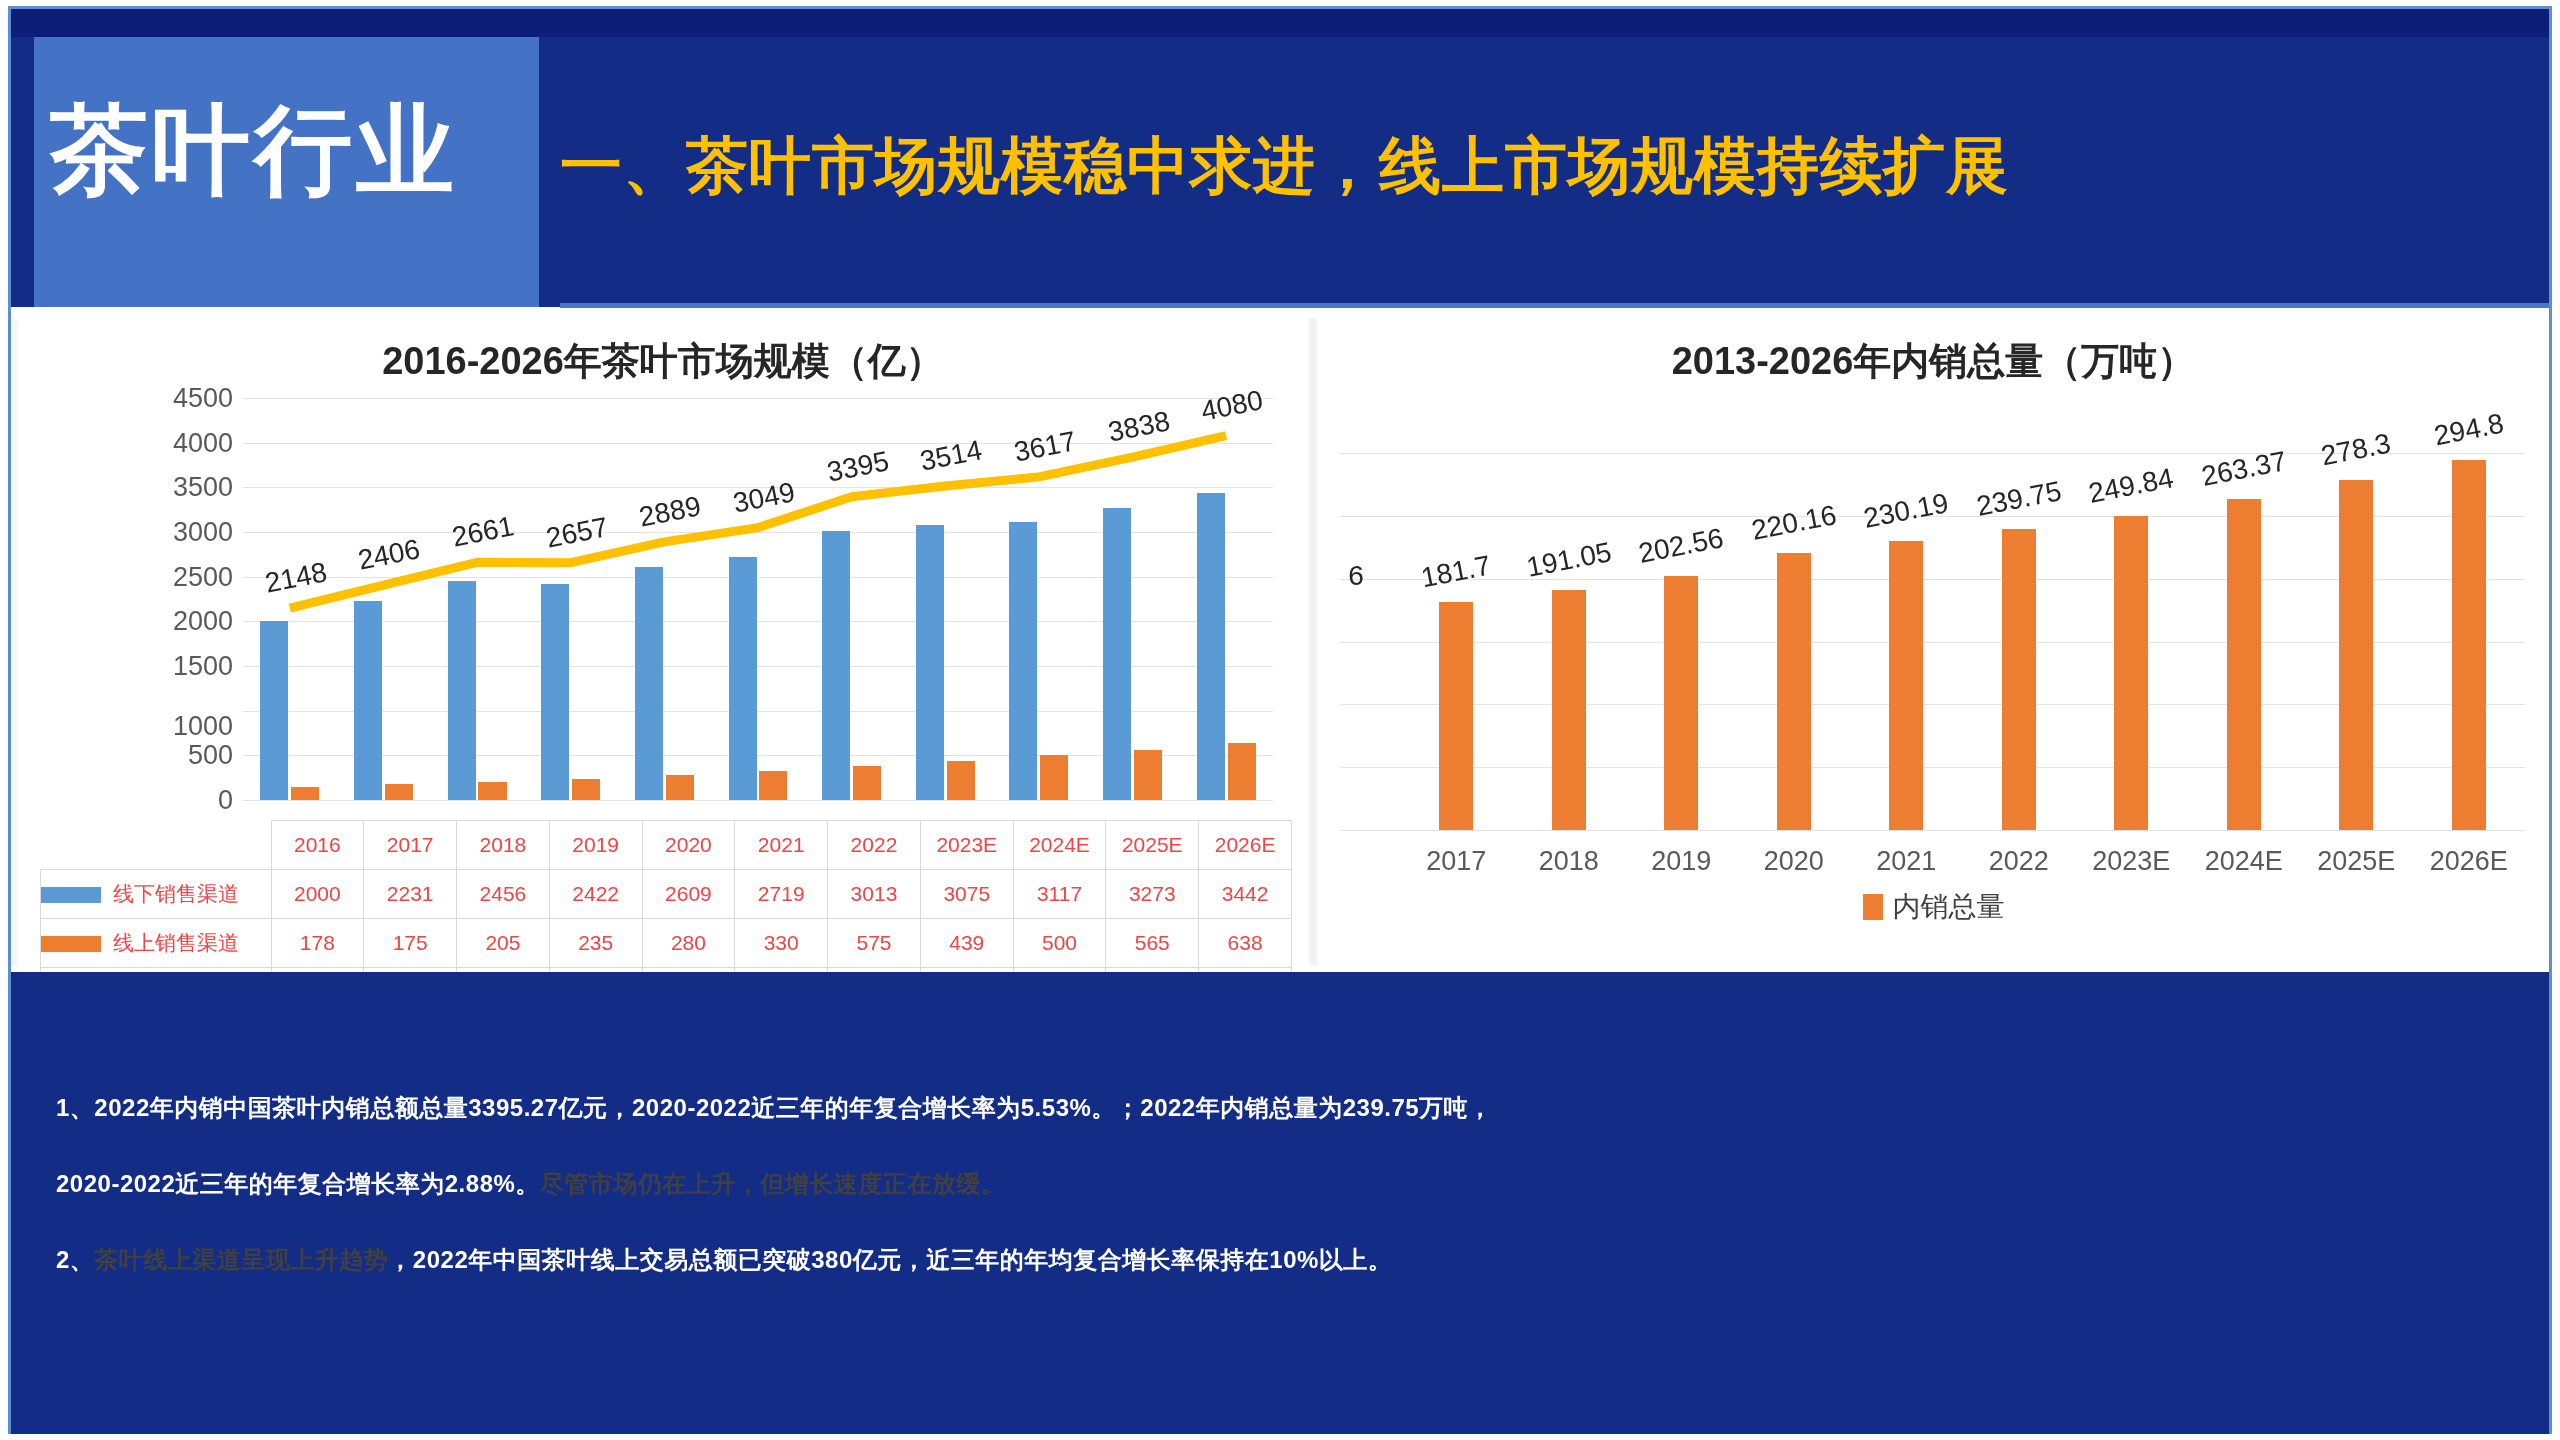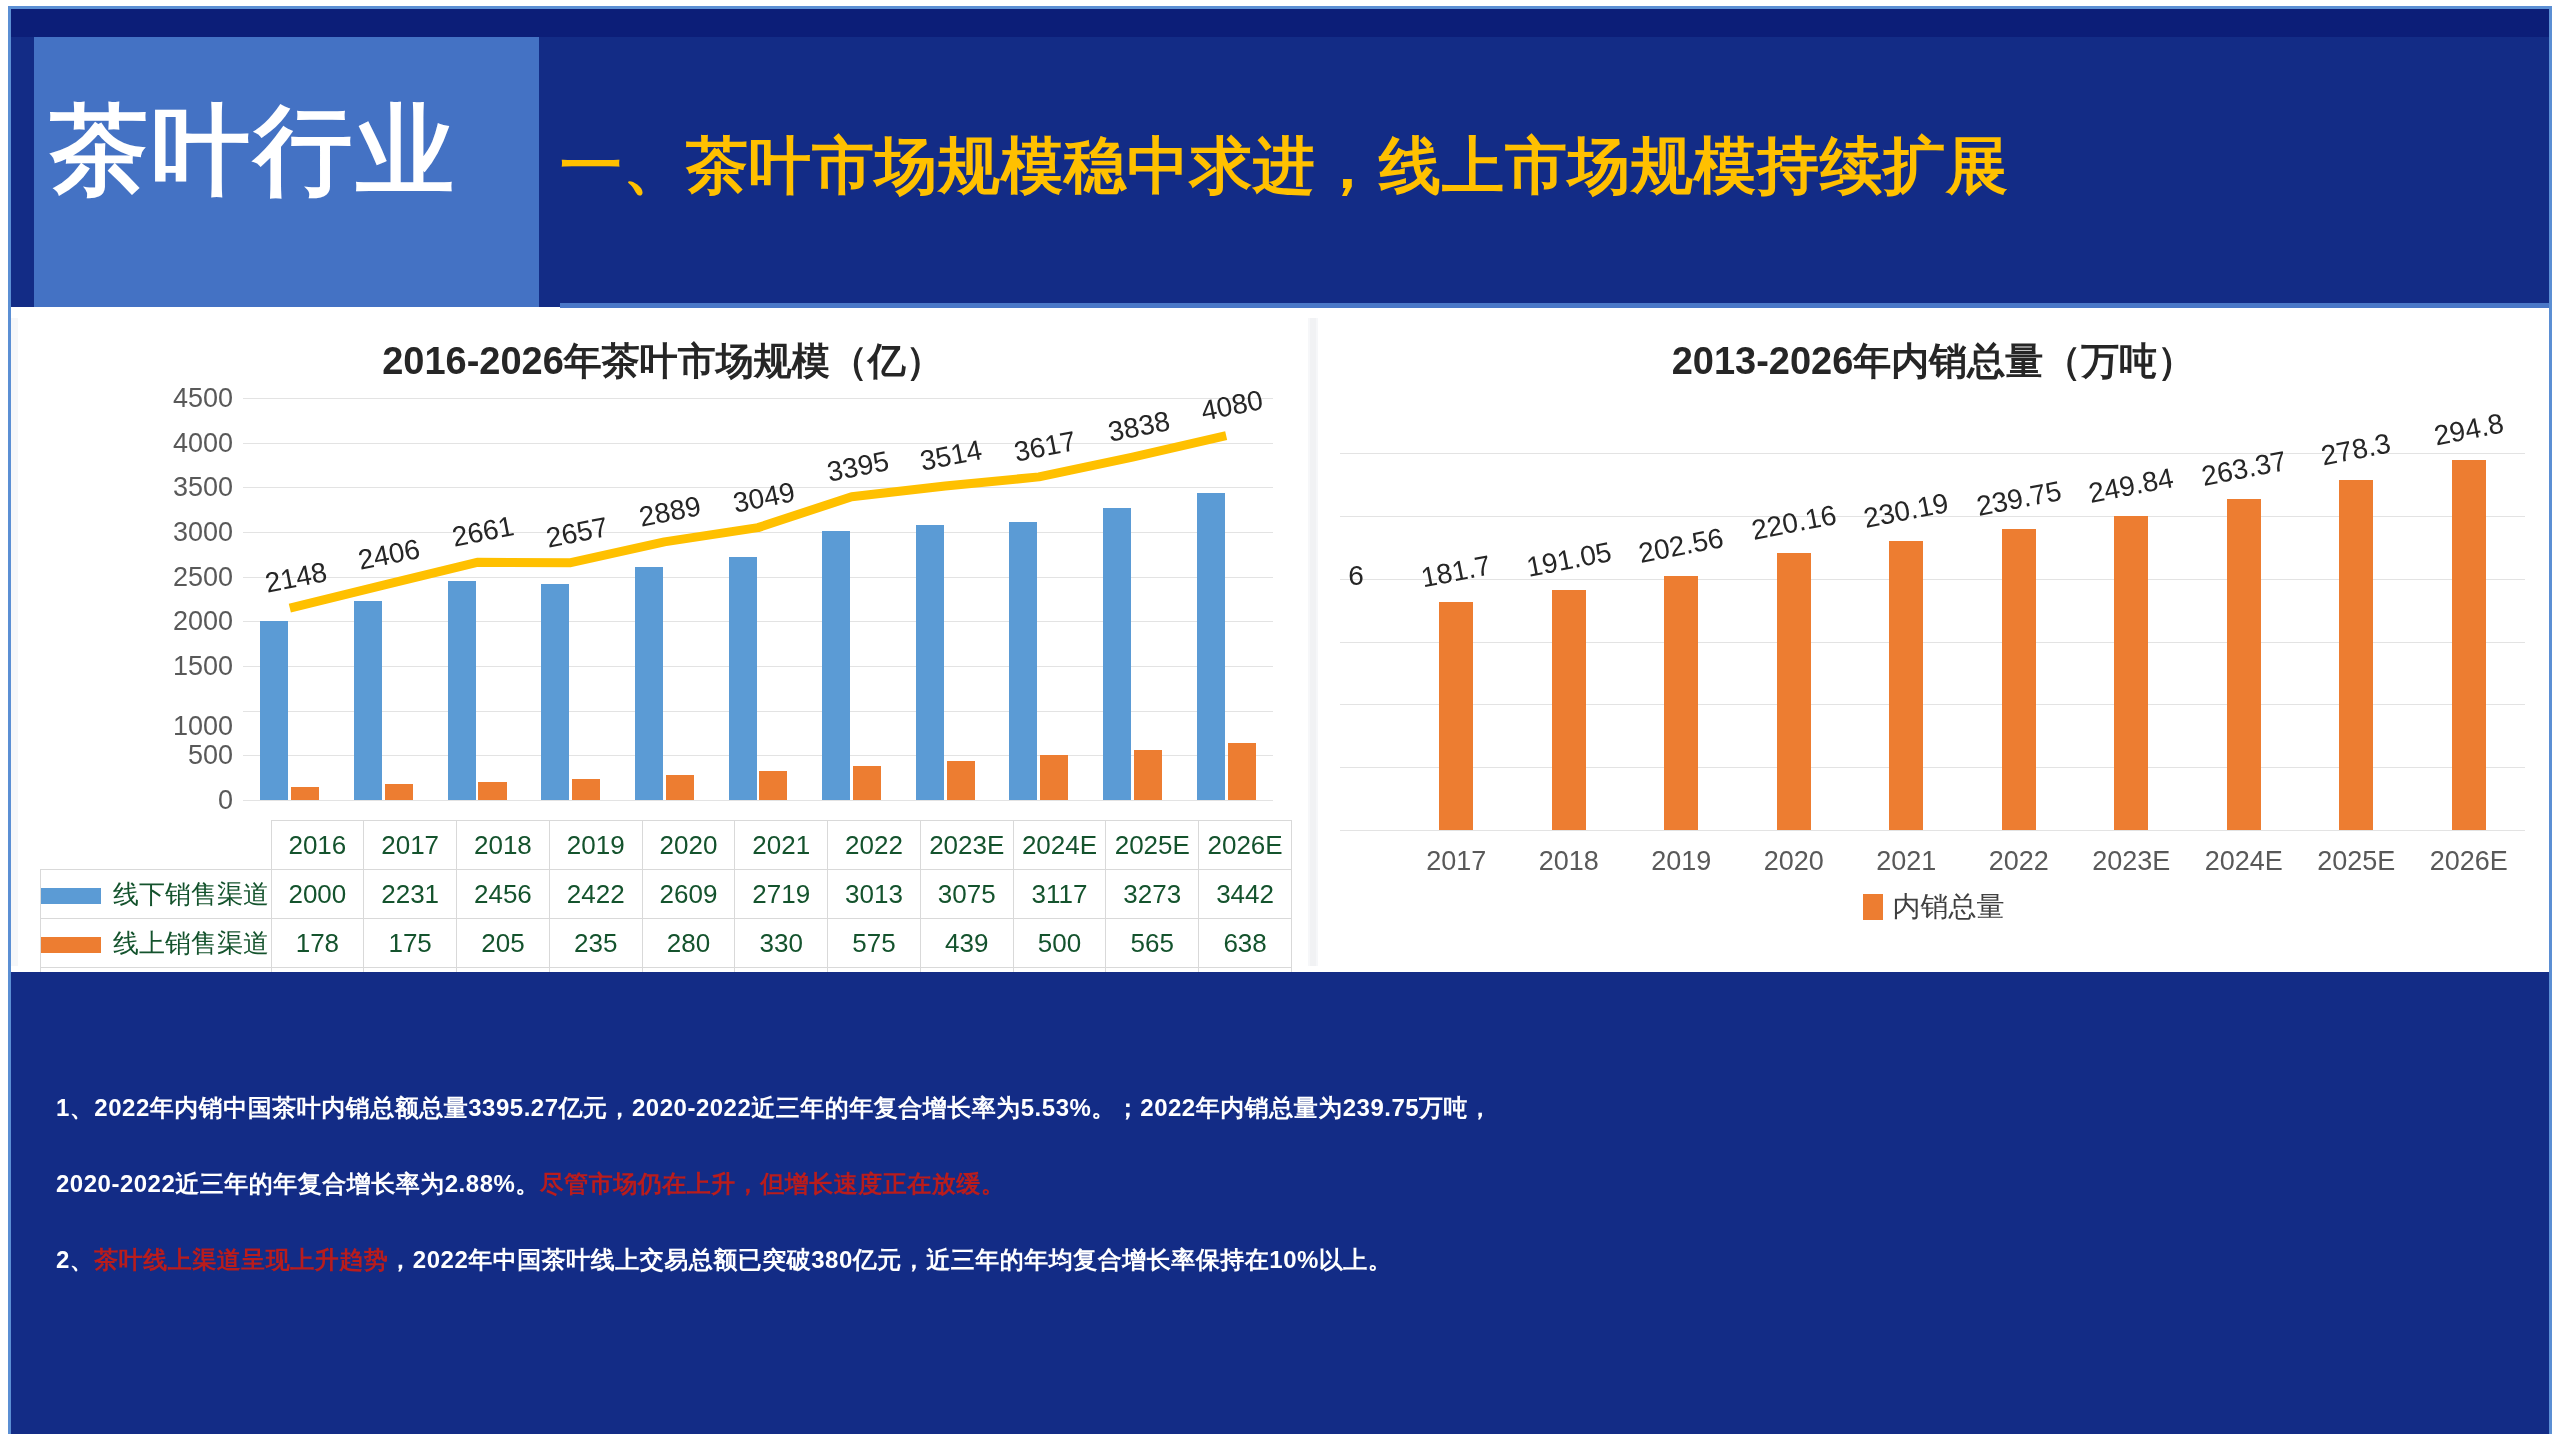--- a/index.html
+++ b/index.html
@@ -77,21 +77,21 @@
   .bar.online{background:#ED7D31;}
   .bar.single{background:#ED7D31;}
   .dlabel{
     position:absolute;font-size:28px;color:#262626;white-space:nowrap;
     transform:translateX(-50%);
   }
   .dlabel.tilt{transform:translateX(-50%) rotate(-11deg);}
   
   .ltable{
     position:absolute;left:22px;top:502px;width:1252px;
-    border-collapse:collapse;font-size:26px;color:#14532d;
+    border-collapse:collapse;font-size:21px;color:#ef4444;
     table-layout:fixed;
   }
   .ltable td{
     border:1px solid #D9D9D9;text-align:center;height:48px;
     padding:0;overflow:hidden;white-space:nowrap;
   }
   .ltable td.rowhdr{
     width:230px;text-align:left;
   }
   .ltable td.blank{border:none;}
@@ -117,21 +117,21 @@
   }
   
   .notes{
     position:absolute;left:11px;top:972px;width:2538px;height:462px;
     background:#132C86;
   }
   .note-line{
     position:absolute;left:56px;color:#ffffff;font-size:24px;
     font-weight:bold;white-space:nowrap;letter-spacing:0.5px;
   }
-  .note-line .hl{color:#b91c1c;}
+  .note-line .hl{color:#404040;}
   .nl1{top:1092px;}
   .nl2{top:1168px;}
   .nl3{top:1244px;}
 </style>
 </head>
 <body>
 
 <div class="slide">
 
   <div class="outer-frame"></div>

